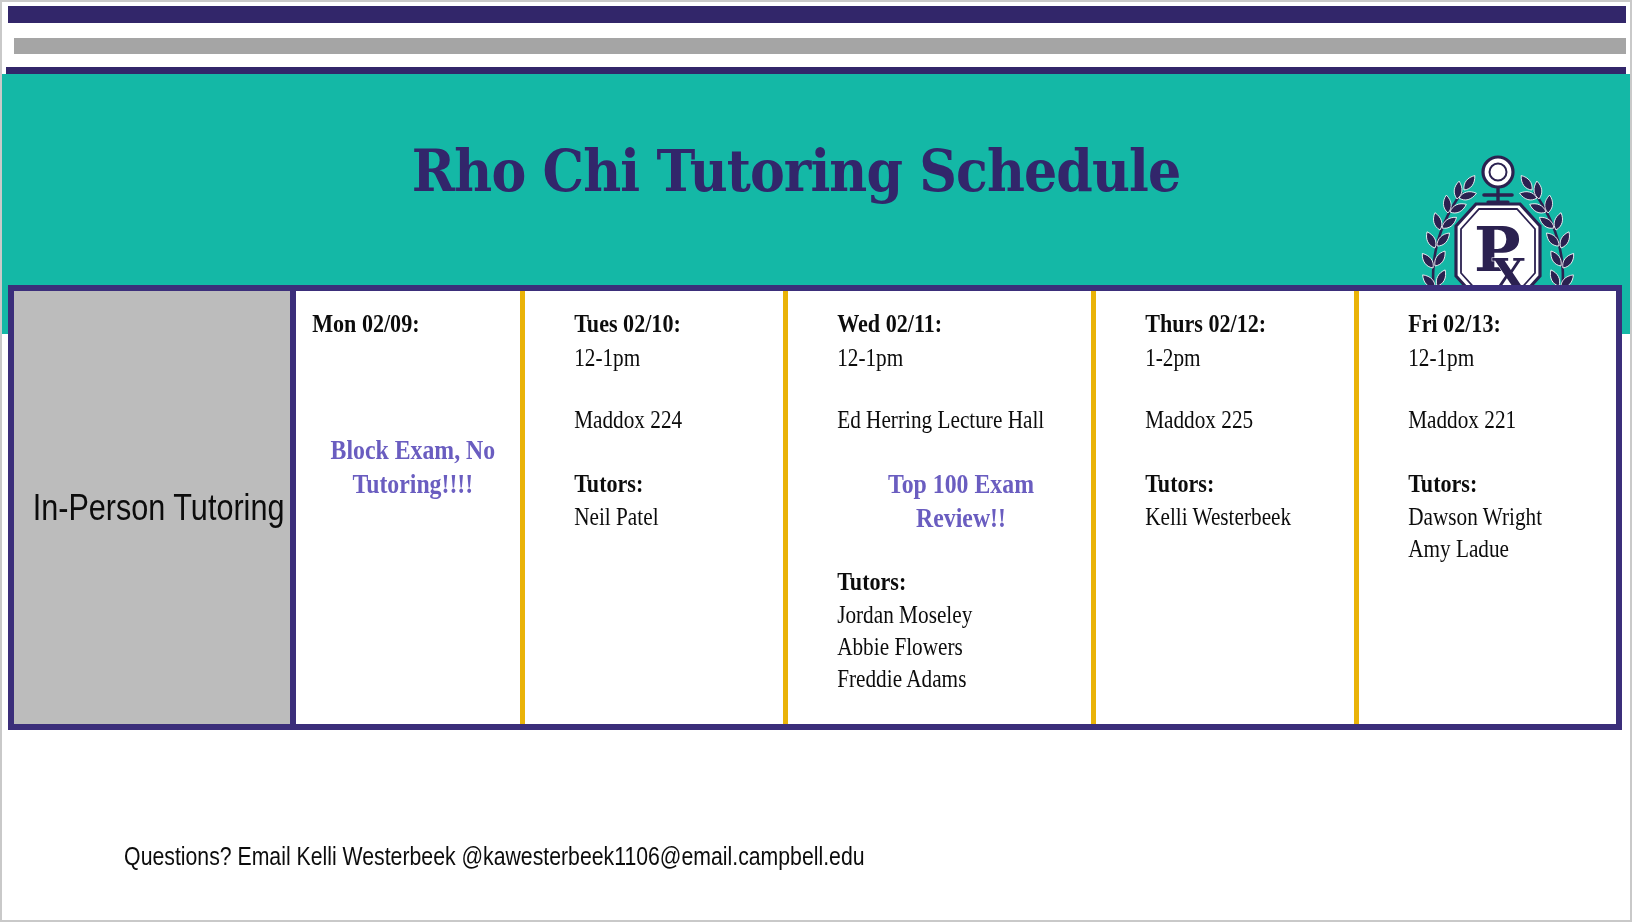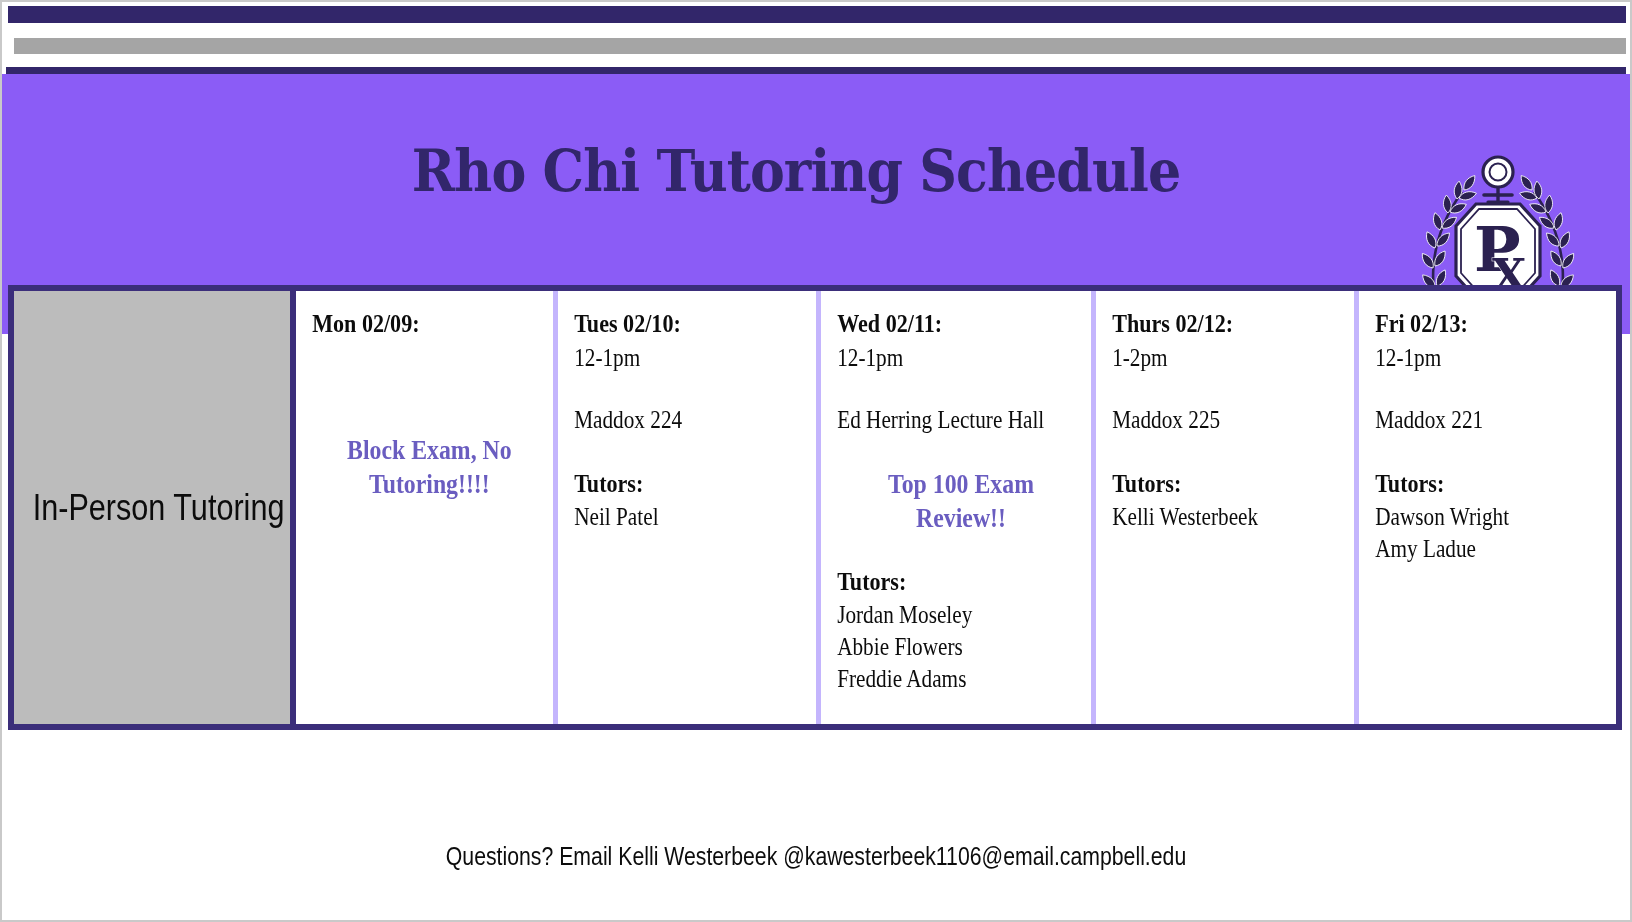--- a/index.html
+++ b/index.html
@@ -16,21 +16,21 @@
   
   .bar-navy-top { position:absolute; top:4px; left:6px; right:4px; height:17px; background:#32266a; }
   .bar-gray     { position:absolute; top:36px; left:12px; right:4px; height:16px; background:#a5a5a5; }
   .bar-navy-thin{ position:absolute; top:65px; left:4px; right:4px; height:7px; background:#32266a; }
 
   
   .cond   { display:block; transform:scaleX(0.85); transform-origin:0 0; width:117.65%; }
   .cond90 { display:block; transform:scaleX(0.90); transform-origin:0 0; width:111.12%; }
 
   
-  .header-area { position:absolute; top:72px; left:0; right:0; height:260px; background:#8b5cf6;padding-left:32px; }
+  .header-area { position:absolute; top:72px; left:0; right:0; height:260px; background:#14b8a6;padding-left:32px; }
   .page-title-wrap { padding-top:63px; padding-right:72px; text-align:center; }
   .page-title {
     font-family:"DejaVu Serif", serif;
     font-weight:bold;
     font-size:58px;
     color:#32266b;
     letter-spacing:-1px;
     white-space:nowrap;
   }
   
@@ -44,38 +44,38 @@
     background:#ffffff;
   }
   .row-label-cell {
     width:282px; flex:0 0 282px;
     background:#bcbcbc;
     border-right:6px solid #3b2e7a;
     display:flex; align-items:center;text-align:center;
   }
   .row-label { font-size:36px; color:#0c0c0c; padding-left:22px; white-space:nowrap; }
   .day-col { flex:1 1 0; background:#ffffff; padding:16px 0 0 0;font-family:Liberation Serif, serif; }
-  .day-col + .day-col { border-left:5px solid #c4b5fd; }
+  .day-col + .day-col { border-left:5px solid #eab308;padding-left:33px; }
   .cell-inner { padding-left:19px; padding-right:8px; }
   .cell-header { font-size:26px; font-weight:bold; line-height:34px; color:#0c0c0c; white-space:nowrap; }
   .cell-time   { font-size:25px; line-height:34px; color:#0c0c0c; }
   .cell-location { font-size:25px; line-height:34px; margin-top:28px; color:#0c0c0c; white-space:nowrap; }
   .cell-note {
     font-size:28px; font-weight:bold; line-height:34px;
     color:#6a5dc0; text-align:center;
     margin:30px auto 0 auto; max-width:195px;
   }
   .col-0 .cell-note { margin-top:92px; }
   .cell-tutors-label { font-size:26px; font-weight:bold; line-height:34px; margin-top:30px; color:#0c0c0c; }
   .tutor-line { display:block; font-size:25px; line-height:32px; color:#0c0c0c; white-space:nowrap; }
   .cell-time:empty, .cell-location:empty, .cell-note:empty,
   .cell-tutors-label:empty, .tutor-line:empty { display:none; margin:0; }
 
   
-  .footer-area { position:absolute; top:838px; left:0; right:0; text-align:center; }
+  .footer-area { position:absolute; top:838px; left:0; right:0; }
   .footer-text { font-size:25px; line-height:32px; color:#0c0c0c; }
 </style>
 </head>
 <body>
 
 <div class="page">
 
   <div class="bar-navy-top"></div>
   <div class="bar-gray"></div>
   <div class="bar-navy-thin"></div>

